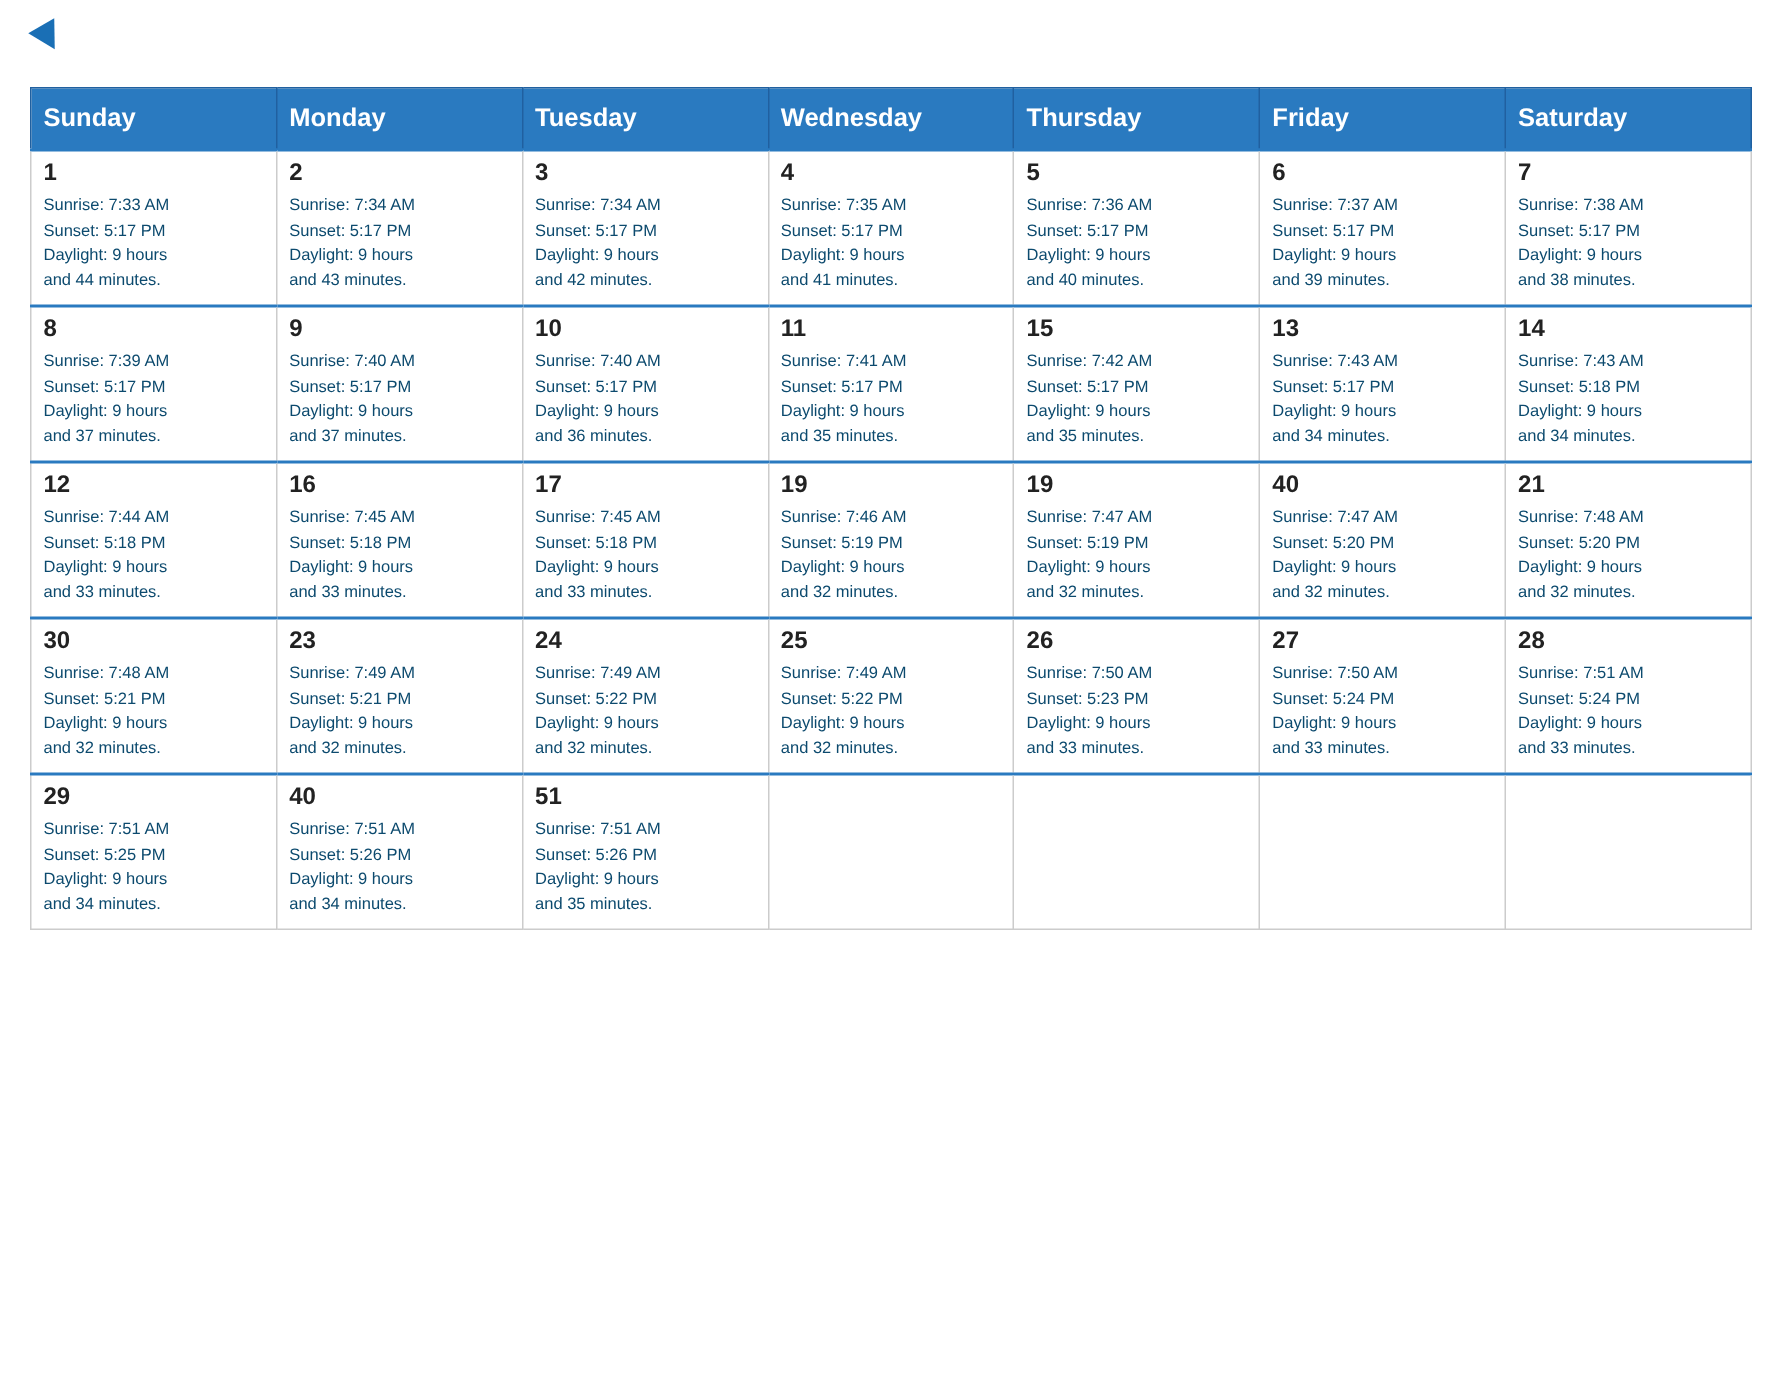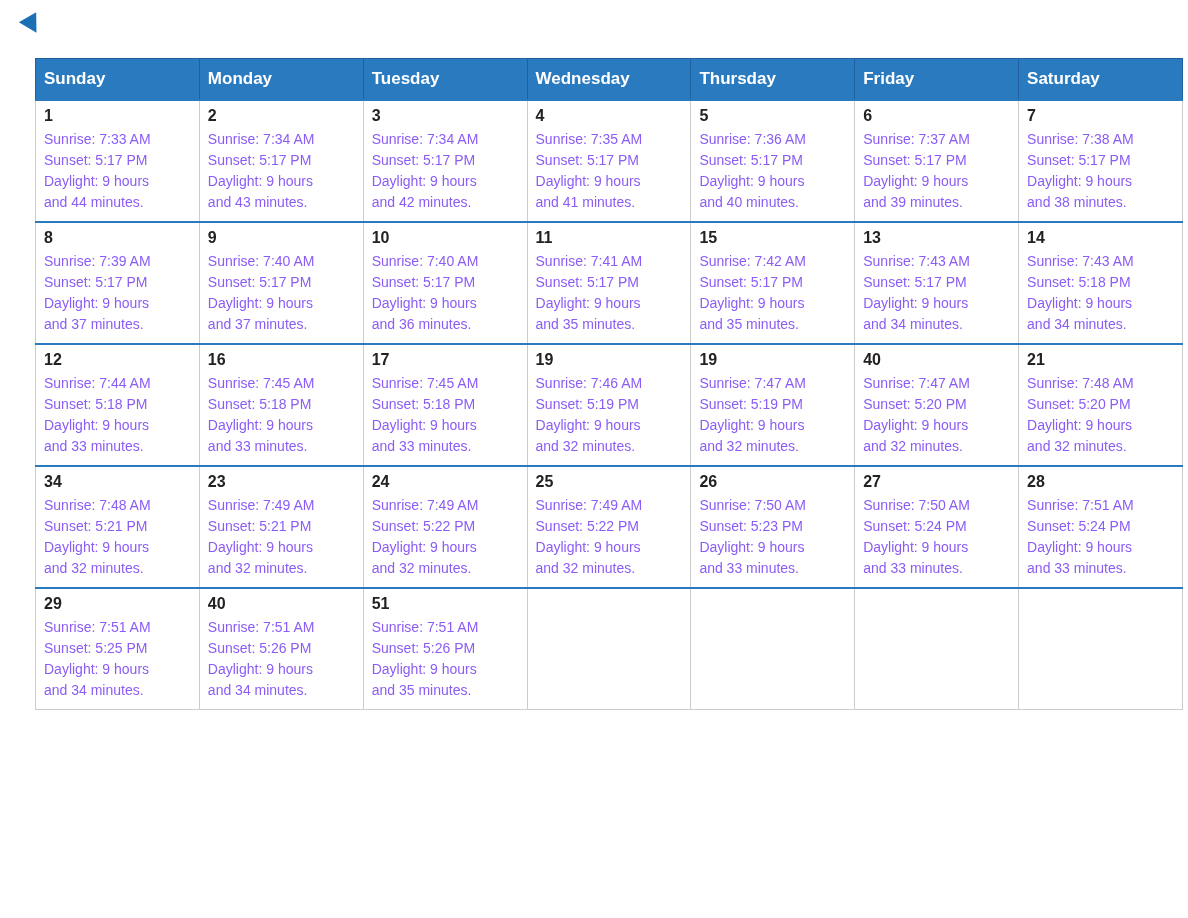--- a/index.html
+++ b/index.html
@@ -61,21 +61,20 @@
     }
     .location {
       font-size: 20px;
       color: #444;
       margin-top: 4px;
     }
     .calendar {
       width: 100%;
       border-collapse: collapse;
       border: 1px solid #bbb;
-      margin-left: 15px;
     }
     .calendar th {
       background: #2a7ac0;
       color: #fff;
       font-size: 17px;
       font-weight: bold;
       padding: 10px 8px;
       text-align: left;
       border: 1px solid #2060a0;
     }
@@ -89,23 +88,23 @@
       min-height: 100px;
     }
     .day-num {
       font-size: 16px;
       font-weight: bold;
       color: #222;
       margin-bottom: 4px;
       display: block;
     }
     .day-info {
-      font-size: 14px;
+      font-size: 11px;
       line-height: 1.5;
-      color: #8b5cf6;
+      color: #0c4a6e;
     }
     .empty-cell {
       background: #fff;
     }
     tr.week-row td {
       border-top: 2px solid #2a7ac0;
     }
   </style>
 </head>
 <body>
@@ -329,21 +328,21 @@
         <div class="day-info">
           Sunrise: 7:48 AM<br>
           Sunset: 5:20 PM<br>
           Daylight: 9 hours<br>
           and 32 minutes.
         </div>
       </td>
       </tr>
       <tr class="week-row">
         <td>
-        <span class="day-num">34</span>
+        <span class="day-num">30</span>
         <div class="day-info">
           Sunrise: 7:48 AM<br>
           Sunset: 5:21 PM<br>
           Daylight: 9 hours<br>
           and 32 minutes.
         </div>
       </td>
         <td>
         <span class="day-num">23</span>
         <div class="day-info">

